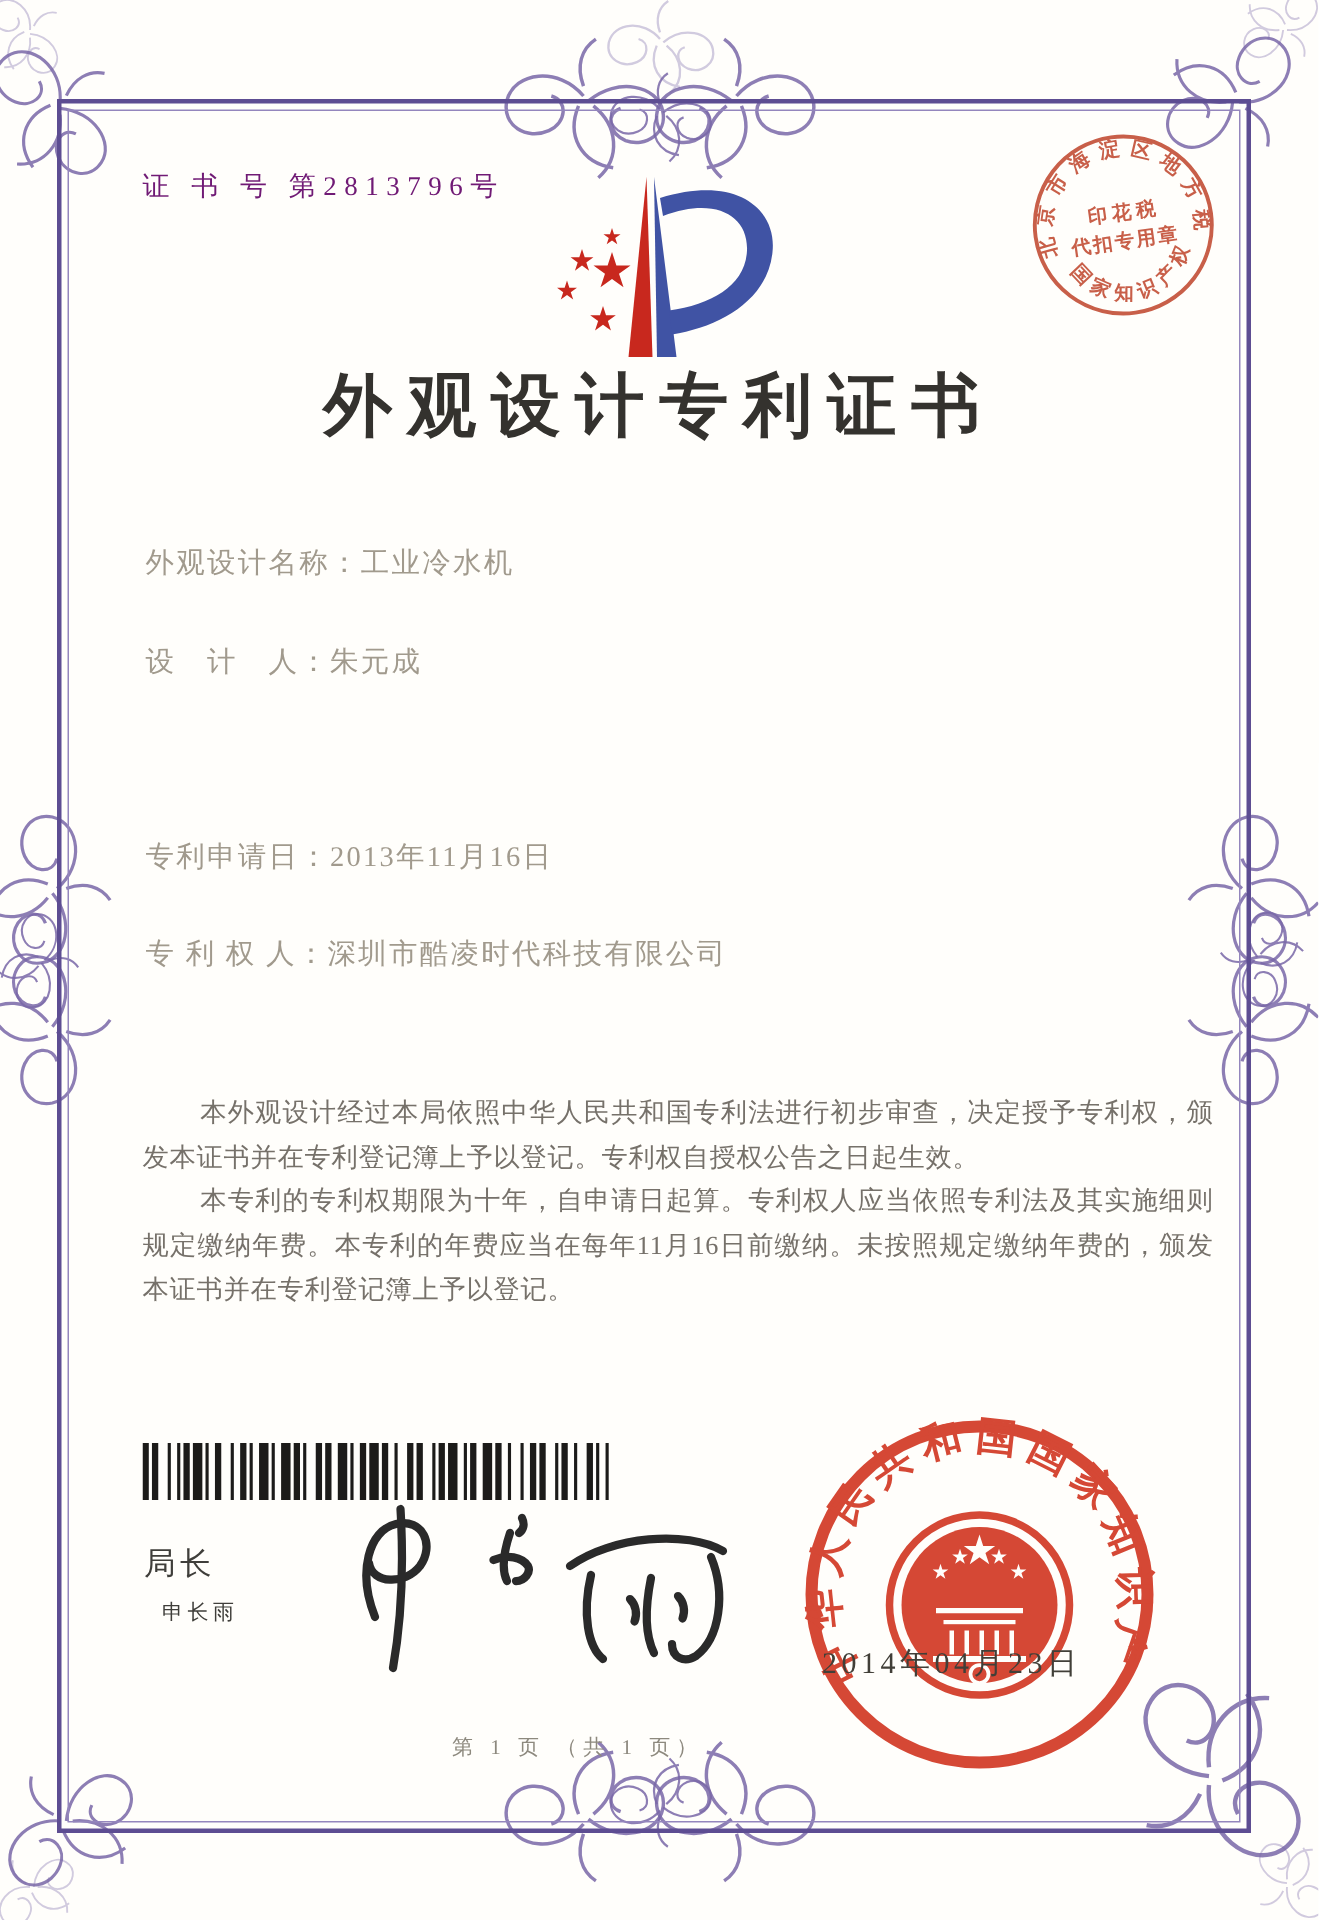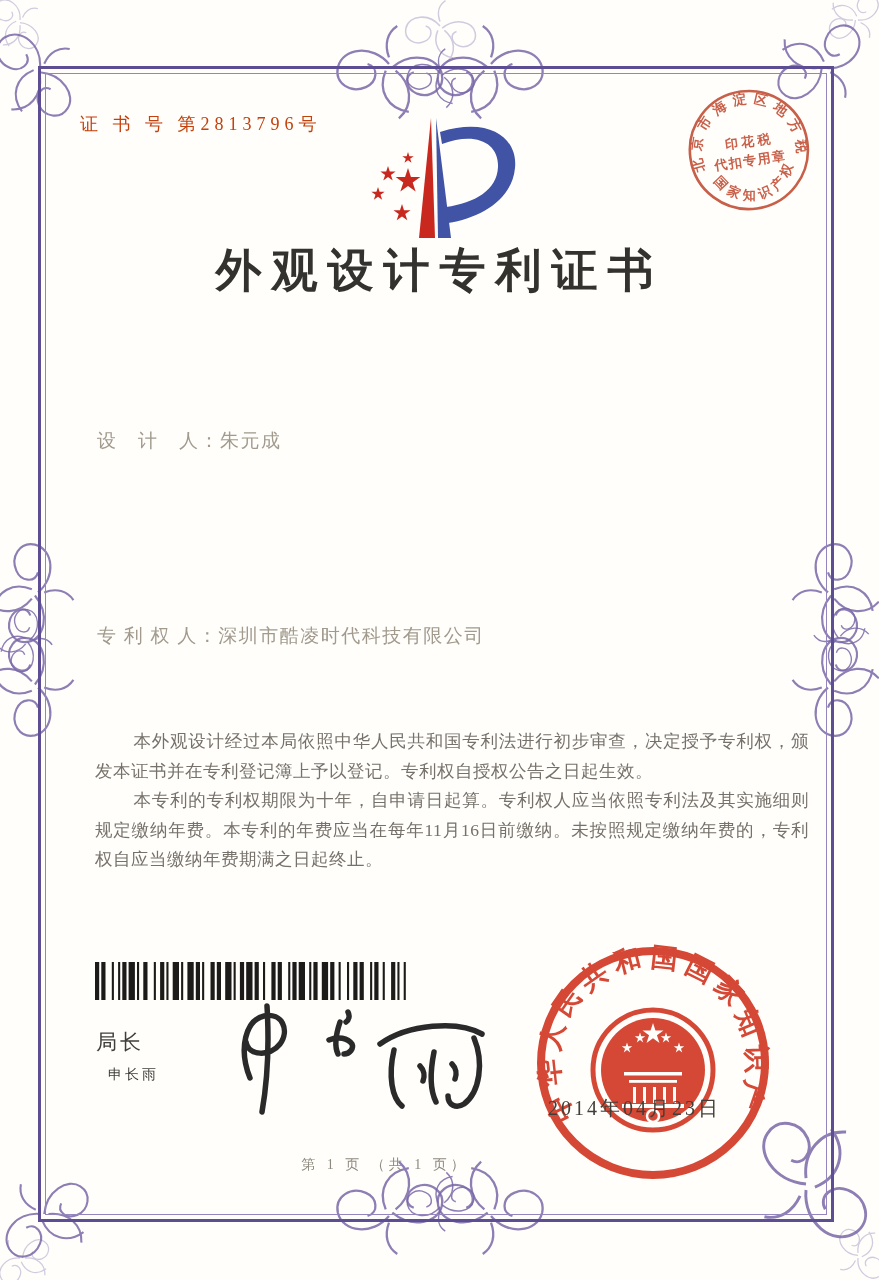--- a/index.html
+++ b/index.html
@@ -12,21 +12,21 @@
   
   .frame{
     position:absolute;left:38px;top:66px;width:790px;height:1150px;
     border:3px solid #5d4d92;
   }
   .frame-inner{
     position:absolute;left:4px;top:4px;right:4px;bottom:4px;
     border:1px solid #9486bd;
   }
   .cert-no{
-    left:80px;top:112px;font-size:18px;color:#c2410c;letter-spacing:5px;
+    left:95px;top:112px;font-size:18px;color:#701a75;letter-spacing:5px;
   }
   .title{
     left:0;top:240px;width:879px;text-align:center;
     font-size:46px;font-weight:600;color:#34322e;letter-spacing:10px;font-family:Liberation Serif, serif;
   }
   .field{
     position:absolute;left:97px;font-size:19px;color:#a19a8d;letter-spacing:1.5px;
     white-space:nowrap;
   }
   .body-text{
@@ -113,30 +113,36 @@
     <path d="M110,26 C162,10 188,34 185,62 C182,94 150,112 118,117 L116,101 C145,97 167,84 168,61 C169,37 146,25 112,38 Z" fill="#4053a4"></path>
     <use href="#star" transform="translate(78,75) scale(13)" fill="#c8281e"></use>
     <use href="#star" transform="translate(58,68) scale(8)" fill="#c8281e"></use>
     <use href="#star" transform="translate(78,52) scale(6)" fill="#c8281e"></use>
     <use href="#star" transform="translate(48,88) scale(7)" fill="#c8281e"></use>
     <use href="#star" transform="translate(72,107) scale(9)" fill="#c8281e"></use>
   </svg>
 
   <div class="abs title">外观设计专利证书</div>
 
+  <div class="field" style="top:362px">
+    <span>外观设计名称：</span><span>工业冷水机</span>
+  </div>
   <div class="field" style="top:428px">
     <span>设　计　人：</span><span>朱元成</span>
   </div>
+  <div class="field" style="top:558px">
+    <span>专利申请日：</span><span>2013年11月16日</span>
+  </div>
   <div class="field" style="top:623px">
     <span>专 利 权 人：</span><span>深圳市酷凌时代科技有限公司</span>
   </div>
 
   <div class="body-text">
     <p>本外观设计经过本局依照中华人民共和国专利法进行初步审查，决定授予专利权，颁发本证书并在专利登记簿上予以登记。专利权自授权公告之日起生效。</p>
-    <p>本专利的专利权期限为十年，自申请日起算。专利权人应当依照专利法及其实施细则规定缴纳年费。本专利的年费应当在每年11月16日前缴纳。未按照规定缴纳年费的，专利权自应当缴纳年费期满之日起终止。</p>
+    <p>本专利的专利权期限为十年，自申请日起算。专利权人应当依照专利法及其实施细则规定缴纳年费。本专利的年费应当在每年11月16日前缴纳。未按照规定缴纳年费的，颁发本证书并在专利登记簿上予以登记。</p>
   </div>
 
   <div class="barcode">
       <svg width="311" height="38" viewBox="0 0 311 38">
         <rect x="0.0" y="0" width="4.2" height="38" fill="#1c1b19"></rect>
         <rect x="6.3" y="0" width="4.2" height="38" fill="#1c1b19"></rect>
         <rect x="16.8" y="0" width="2.1" height="38" fill="#1c1b19"></rect>
         <rect x="23.1" y="0" width="2.1" height="38" fill="#1c1b19"></rect>
         <rect x="27.3" y="0" width="4.2" height="38" fill="#1c1b19"></rect>
         <rect x="33.6" y="0" width="6.3" height="38" fill="#1c1b19"></rect>

